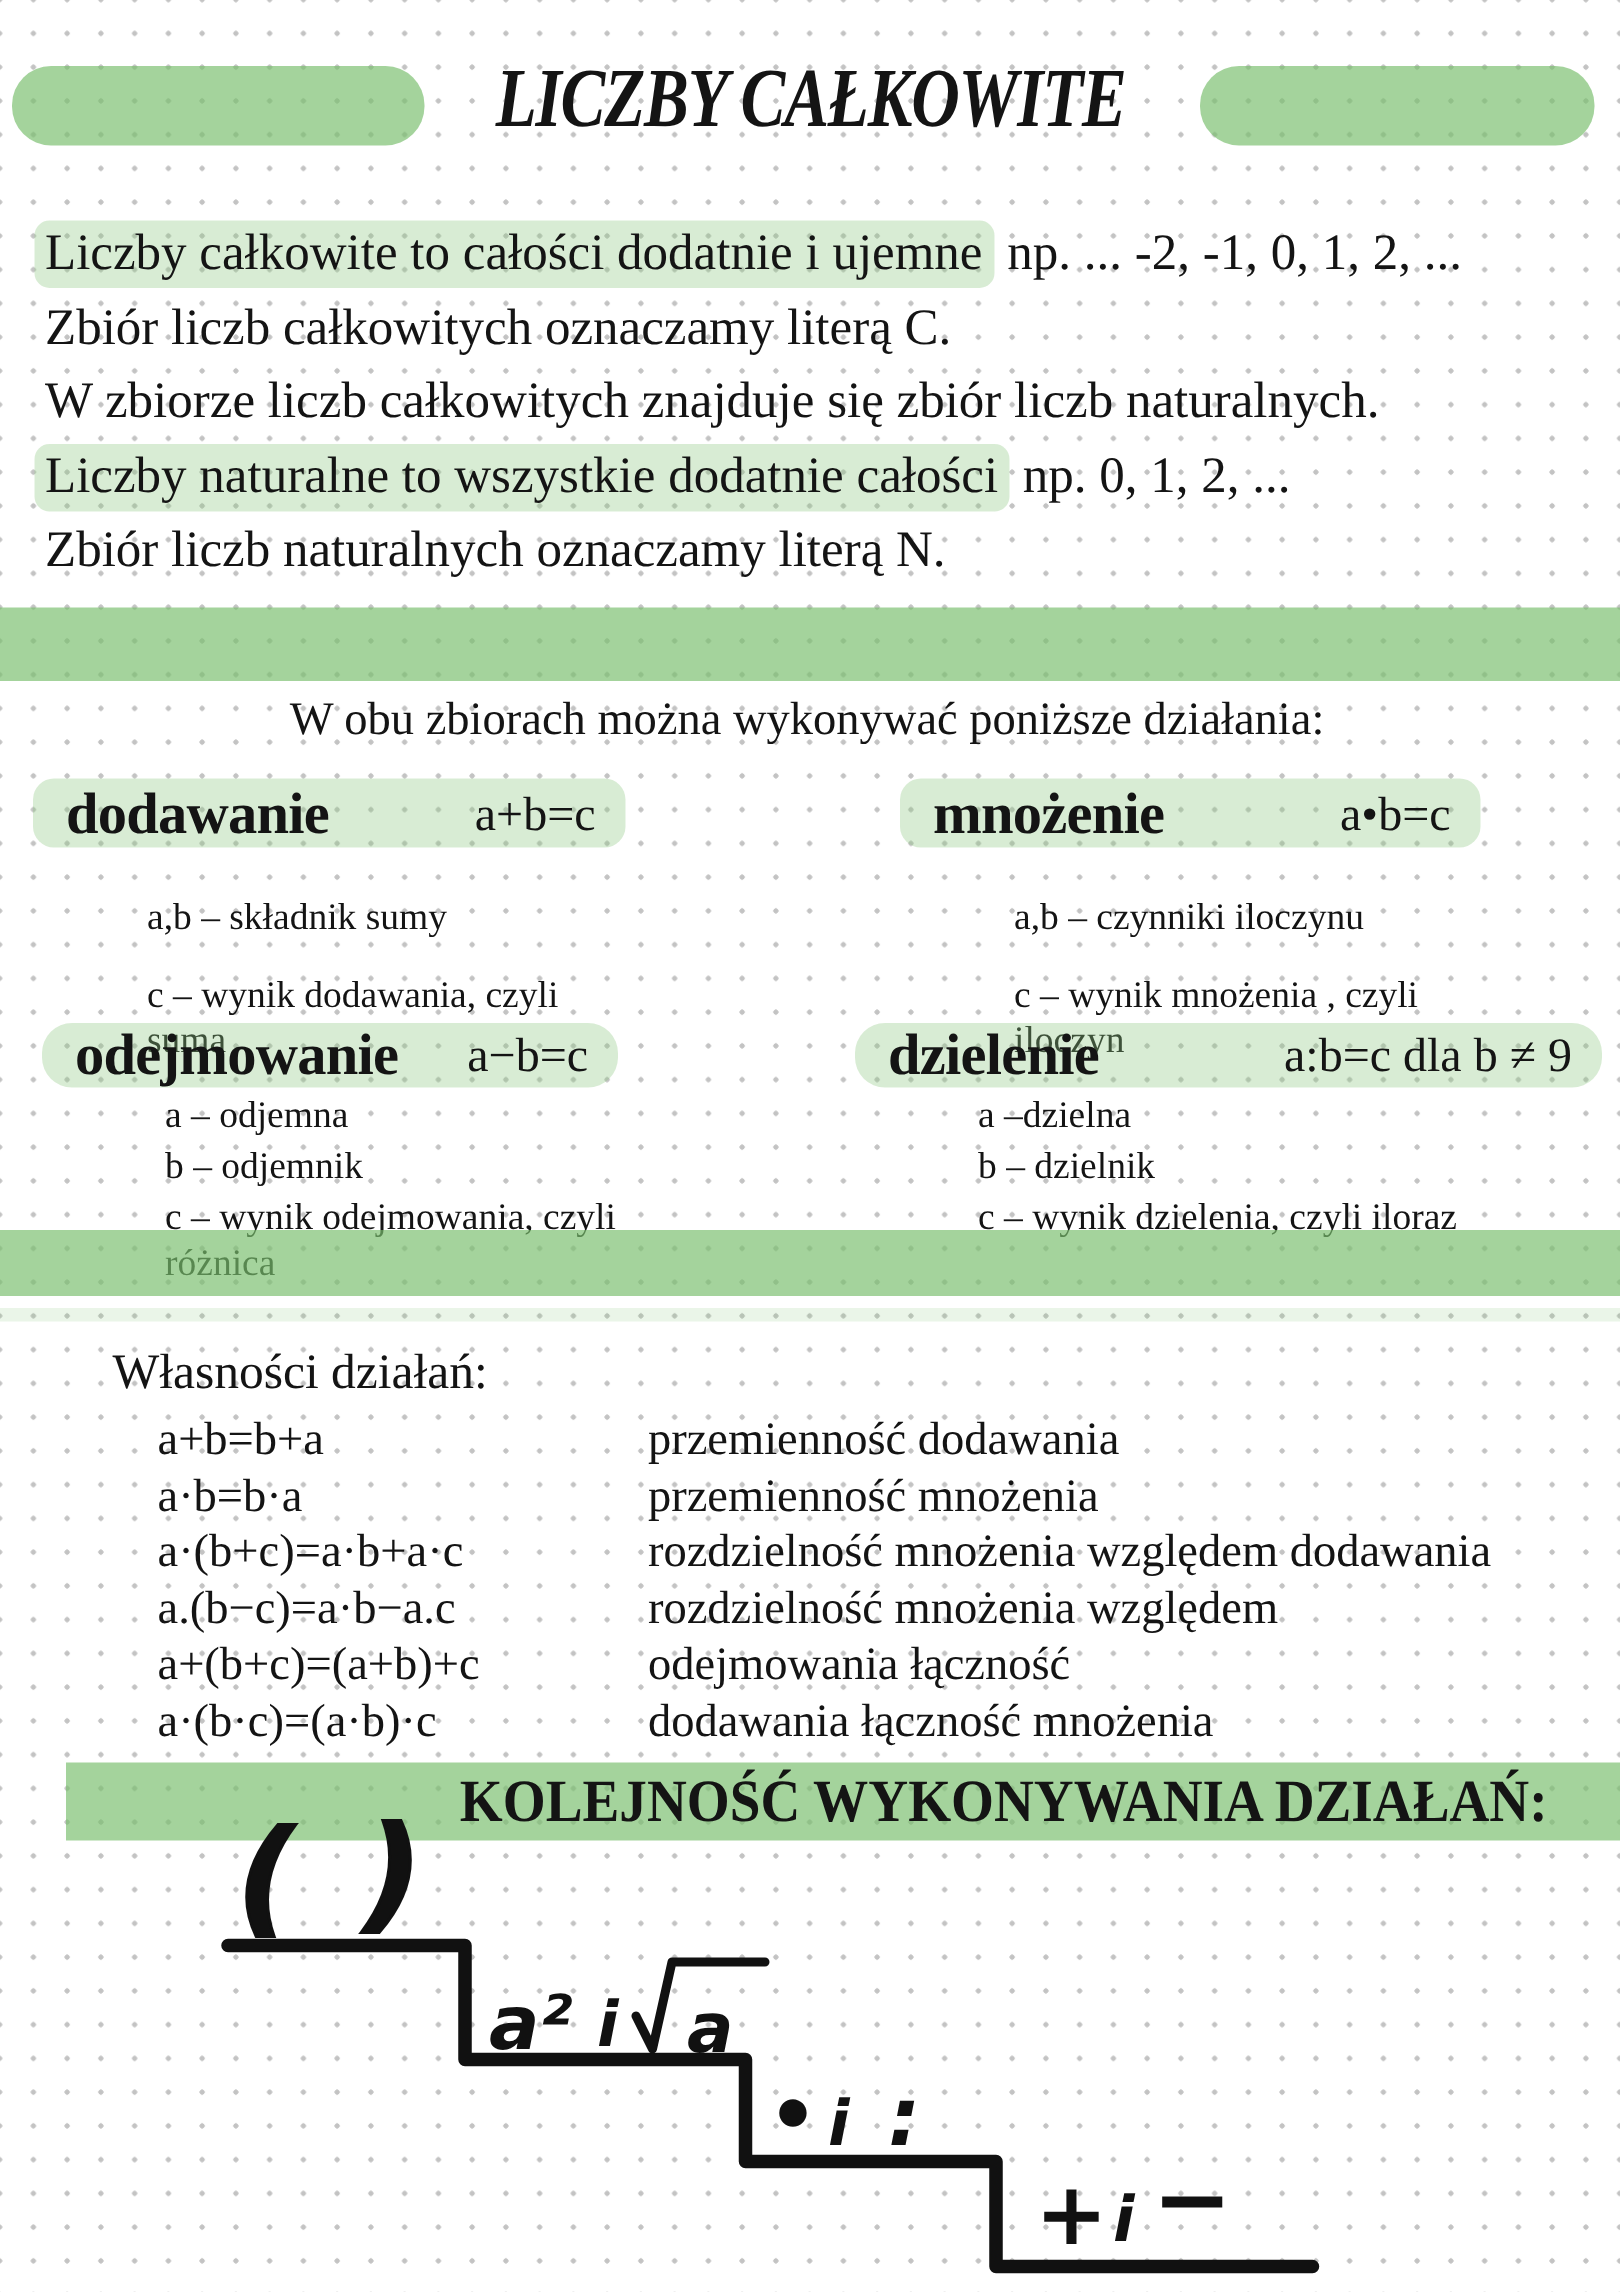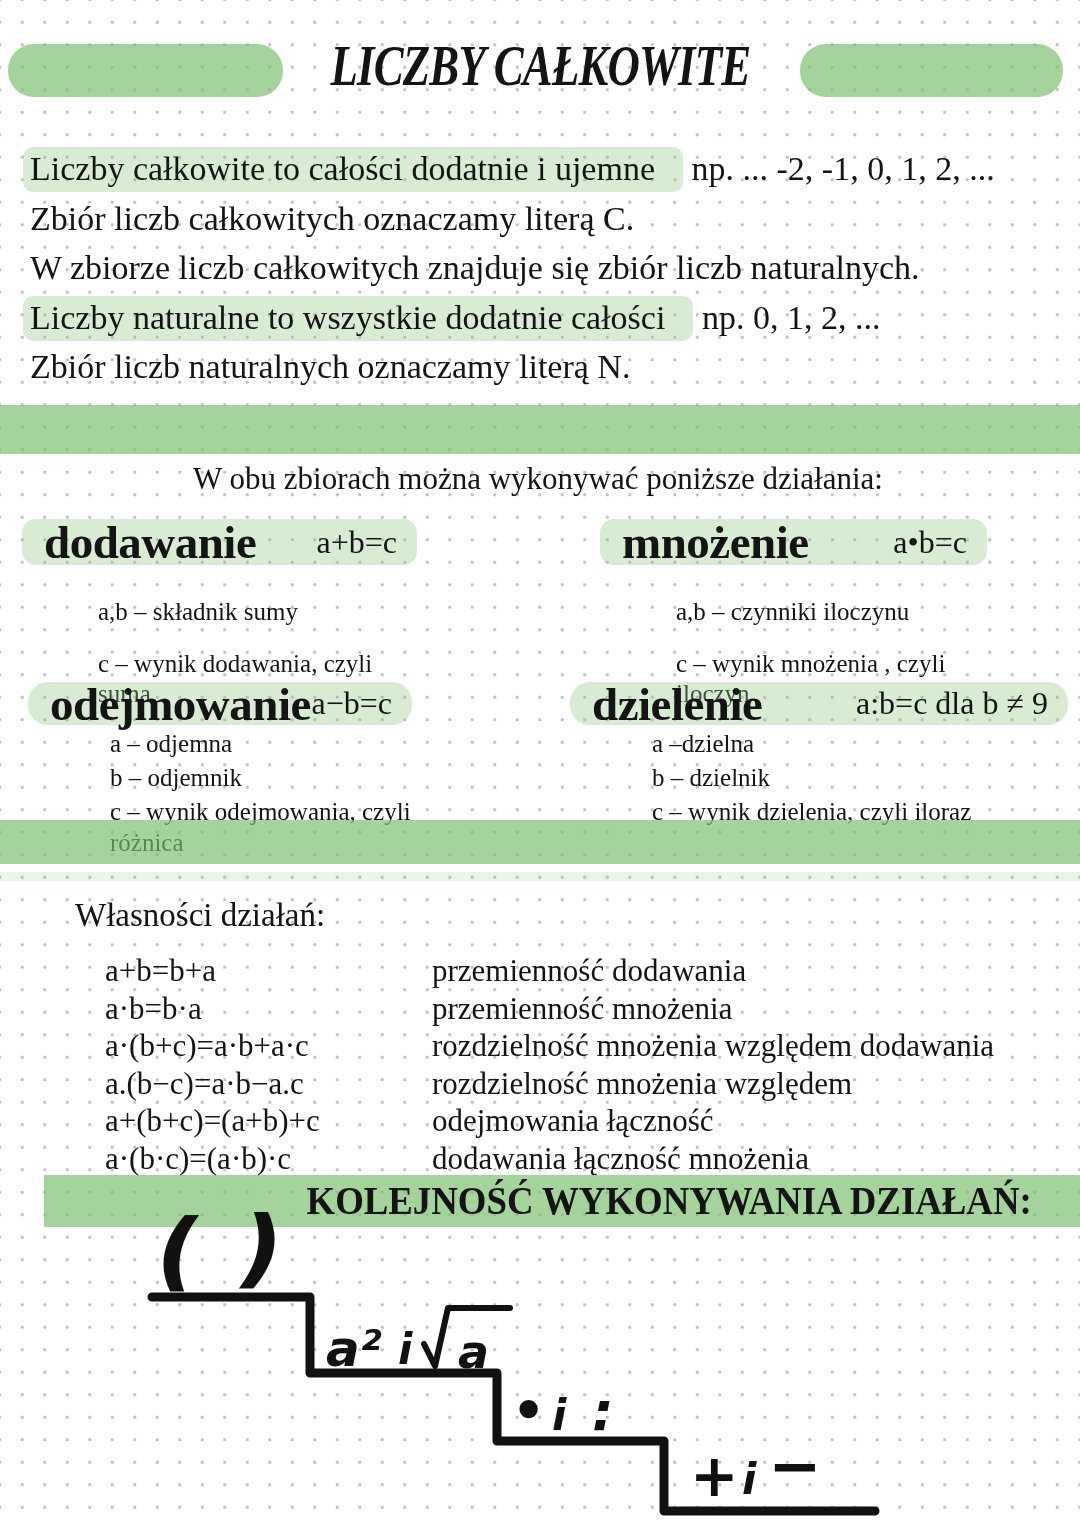--- a/index.html
+++ b/index.html
@@ -15,44 +15,44 @@
   .bar-strong{background:rgba(121,190,109,0.68);}
   .hl{background:rgba(140,200,128,0.34);border-radius:10px;}
   
   .title-bar{top:44px;height:53px;border-radius:26px;}
   .title-bar.left{left:8px;width:275px;}
   .title-bar.right{left:800px;width:263px;}
   .page-title{top:34px;left:0;width:1080px;text-align:center;font-size:56px;font-weight:bold;letter-spacing:-1px;font-style:italic;}
   .page-title span{display:inline-block;transform:scaleX(.8);white-space:nowrap;}
   
   .intro{top:144px;left:30px;width:1040px;font-size:34px;line-height:49.5px;}
-  .intro .hl{padding:3px 28px 5px 7px;margin-left:-7px;}
+  .intro .hl{padding:3px 8px 5px 7px;margin-left:-7px;}
   
   .sep1{top:405px;left:0;width:1080px;height:49px;}
   .sep2{top:820px;left:0;width:1080px;height:44px;}
   .sep2b{top:872px;left:0;width:1080px;height:9px;background:rgba(140,200,128,0.18);}
   .ops-heading{top:461px;left:0;width:1076px;text-align:center;font-size:31px;}
   
   .op{position:absolute;}
   .op-head{display:flex;justify-content:space-between;align-items:center;height:46px;padding:0 20px 0 22px;border-radius:14px;background:rgba(140,200,128,0.34);}
-  .op-name{font-size:47px;font-weight:bold;letter-spacing:-.5px;}
+  .op-name{font-size:39px;font-weight:bold;letter-spacing:-.5px;}
   .op-formula{font-size:32px;}
   .op-lines{padding-left:76px;font-size:25px;}
   .op.row1 .op-lines div{margin-top:32px;line-height:30px;}
   .op.row1 .op-lines div + div{margin-top:22px;}
   .op.row2 .op-lines{padding-left:82px;}
   .op.row2 .op-lines div{margin-top:3px;line-height:31px;}
   .op1{left:22px;top:519px;width:395px;}
   .op2{left:600px;top:519px;width:387px;}
   .op3{left:28px;top:682px;width:384px;}
   .op4{left:570px;top:682px;width:498px;}
   .op3 .op-head,.op4 .op-head{height:43px;border-radius:20px;}
   
   .props-heading{top:897px;left:75px;font-size:33px;}
-  .props{top:941px;left:105px;width:950px;font-size:31px;margin-top:12px;}
+  .props{top:941px;left:105px;width:950px;font-size:31px;}
   .prow{display:flex;height:37.5px;align-items:baseline;}
   .pf{width:327px;flex:none;}
   .pd{flex:1;}
   
   .order-bar{top:1175px;left:0;width:1080px;height:52px;line-height:52px;text-align:center;font-size:40px;font-weight:bold;padding-left:0;margin-left:44px;}
   .order-bar span{display:inline-block;transform:scaleX(.92);white-space:nowrap;margin-left:170px;}
   
   .stairs{top:1180px;left:0;}
   .hand{font-family:"DejaVu Sans",sans-serif;font-weight:bold;font-style:italic;fill:#111;}
 </style>

